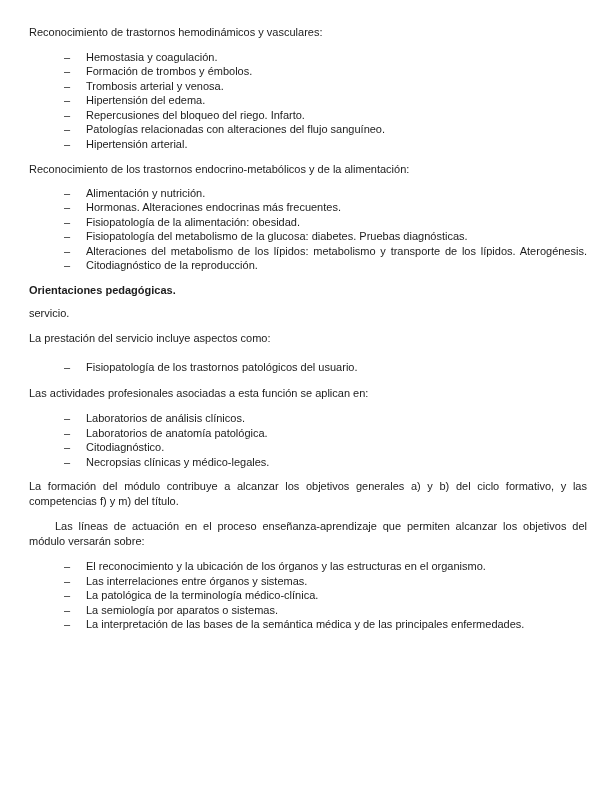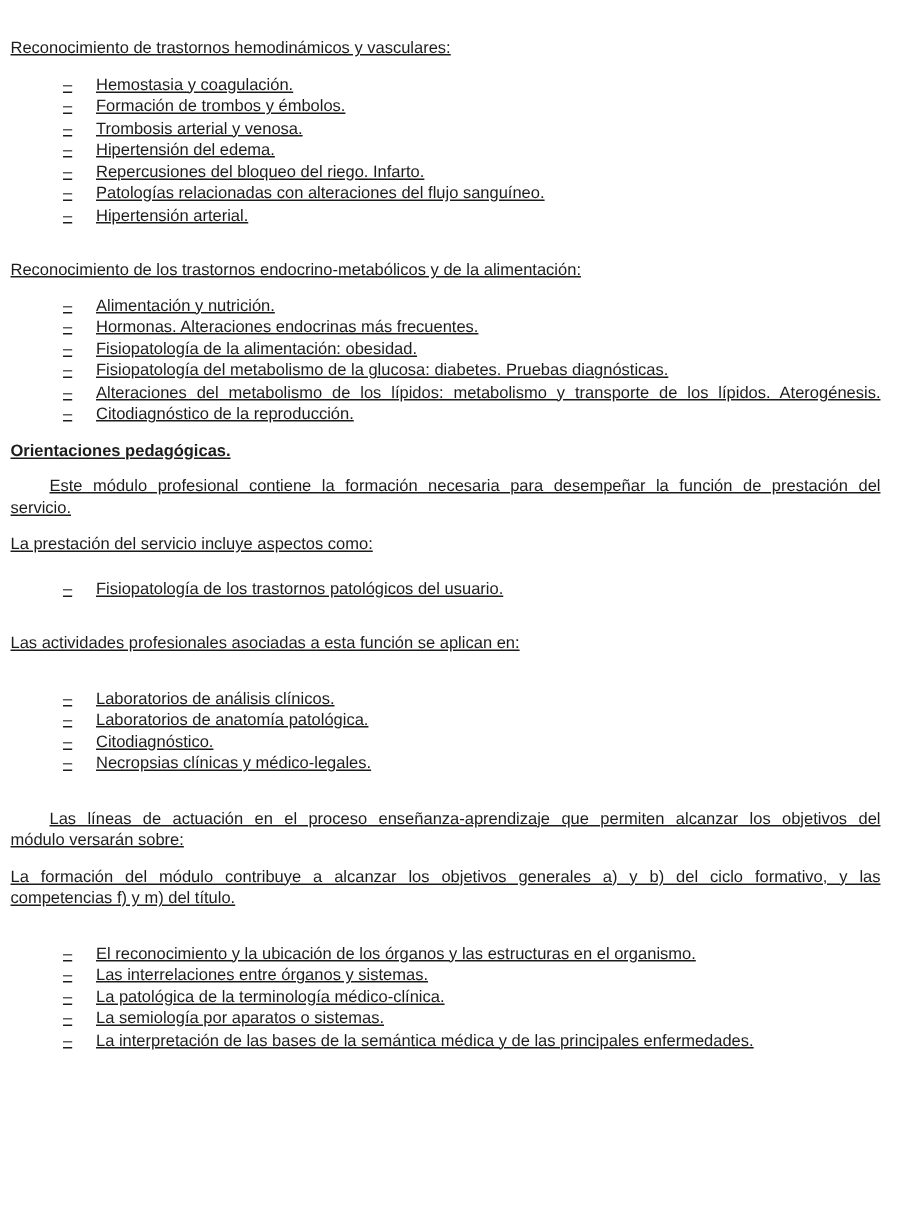--- a/index.html
+++ b/index.html
@@ -1,46 +1,45 @@
 <!DOCTYPE html>
 <html><head>
 <meta charset="utf-8">
 <style>
   html, body { margin: 0; padding: 0; background: #ffffff; }
   .page {
     width: 600px;
     height: 803px;
     background: #ffffff;
     box-sizing: border-box;
-    padding: 25px 13px 0 7px;
+    padding: 25px 13px 0 29px;
     font-family: "Liberation Sans", "DejaVu Sans", sans-serif;
     font-size: 11px;
     line-height: 14.5px;
     color: #1c1c1c;
     overflow: hidden;
-    text-decoration: underline;
   }
   .para { margin: 0; }
   .bold { font-weight: bold; }
   .line { display: block; }
   
   .jfull { text-align: justify; text-align-last: justify; }
   .indent { text-indent: 26px; }
   .list { margin: 0; }
   .li { display: flex; }
   .li .mk {
     flex: 0 0 57px;
     box-sizing: border-box;
     padding-left: 35px;
   }
   .li .tx { flex: 1 1 auto; }
   
   .mt9  { margin-top: 9px; }
   .mt10 { margin-top: 10px; }
-  .mt11 { margin-top: 22px; }
+  .mt11 { margin-top: 11px; }
   .mt15 { margin-top: 15px; }
 </style>
 </head>
 <body>
 
 <div class="page">
 
   <p class="para">Reconocimiento de trastornos hemodinámicos y vasculares:</p>
 
   <div class="list mt10">
@@ -101,21 +100,20 @@
       </div>
     <div class="li">
         <span class="mk">–</span>
         <span class="tx">Citodiagnóstico de la reproducción.</span>
       </div>
   </div>
 
   <p class="para bold mt10">Orientaciones pedagógicas.</p>
 
   <p class="para mt9">
-    <span class="line jfull indent">Este módulo profesional contiene la formación necesaria para desempeñar la función de prestación del</span>
     <span class="line">servicio.</span>
   </p>
 
   <p class="para mt10">La prestación del servicio incluye aspectos como:</p>
 
   <div class="list mt15">
     <div class="li">
         <span class="mk">–</span>
         <span class="tx">Fisiopatología de los trastornos patológicos del usuario.</span>
       </div>
@@ -135,28 +133,28 @@
     <div class="li">
         <span class="mk">–</span>
         <span class="tx">Citodiagnóstico.</span>
       </div>
     <div class="li">
         <span class="mk">–</span>
         <span class="tx">Necropsias clínicas y médico-legales.</span>
       </div>
   </div>
 
+  <p class="para mt10">
+    <span class="line jfull">La formación del módulo contribuye a alcanzar los objetivos generales a) y b) del ciclo formativo, y las</span>
+    <span class="line">competencias f) y m) del título.</span>
+  </p>
+
   <p class="para mt11">
     <span class="line jfull indent">Las líneas de actuación en el proceso enseñanza-aprendizaje que permiten alcanzar los objetivos del</span>
     <span class="line">módulo versarán sobre:</span>
-  </p>
-
-  <p class="para mt10">
-    <span class="line jfull">La formación del módulo contribuye a alcanzar los objetivos generales a) y b) del ciclo formativo, y las</span>
-    <span class="line">competencias f) y m) del título.</span>
   </p>
 
   <div class="list mt11">
     <div class="li">
         <span class="mk">–</span>
         <span class="tx">El reconocimiento y la ubicación de los órganos y las estructuras en el organismo.</span>
       </div>
     <div class="li">
         <span class="mk">–</span>
         <span class="tx">Las interrelaciones entre órganos y sistemas.</span>

